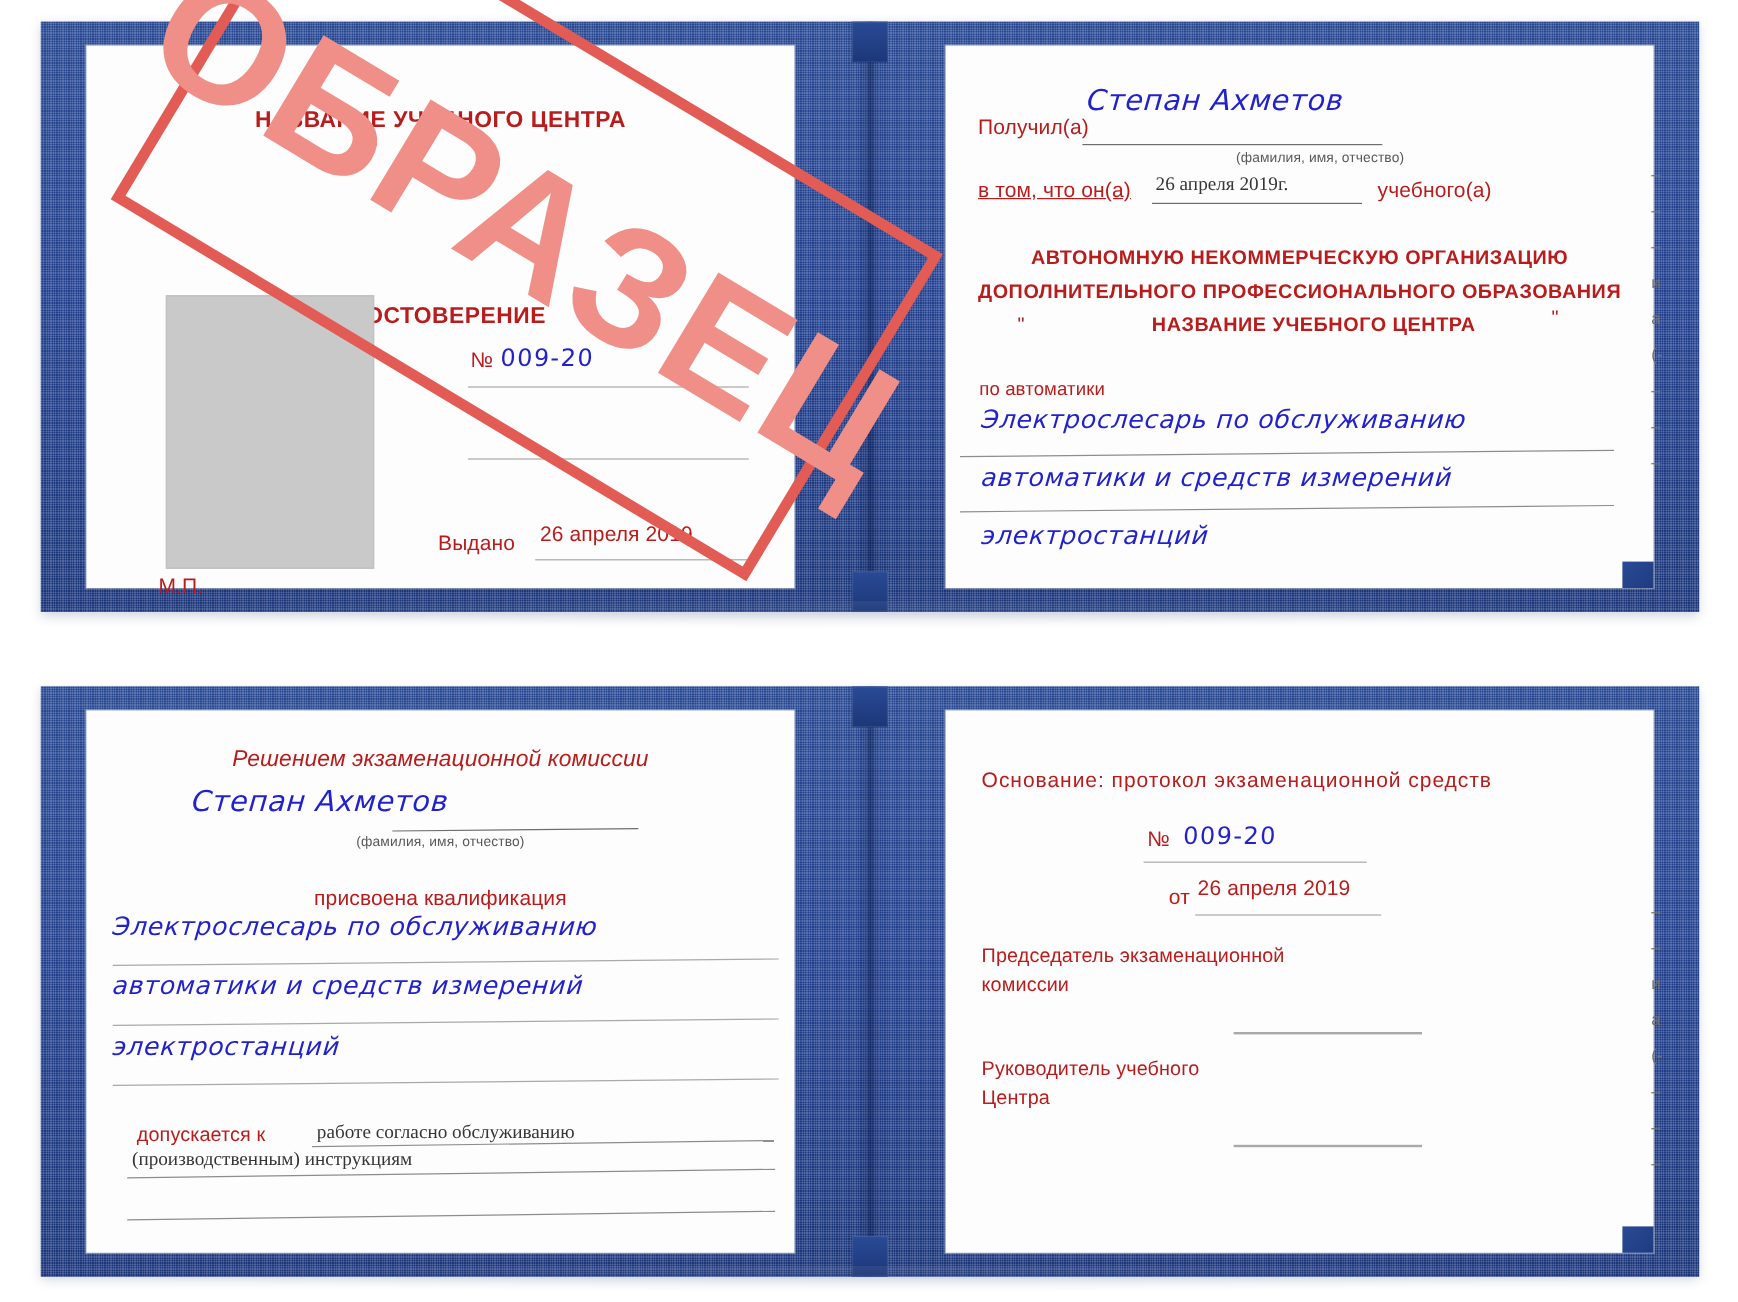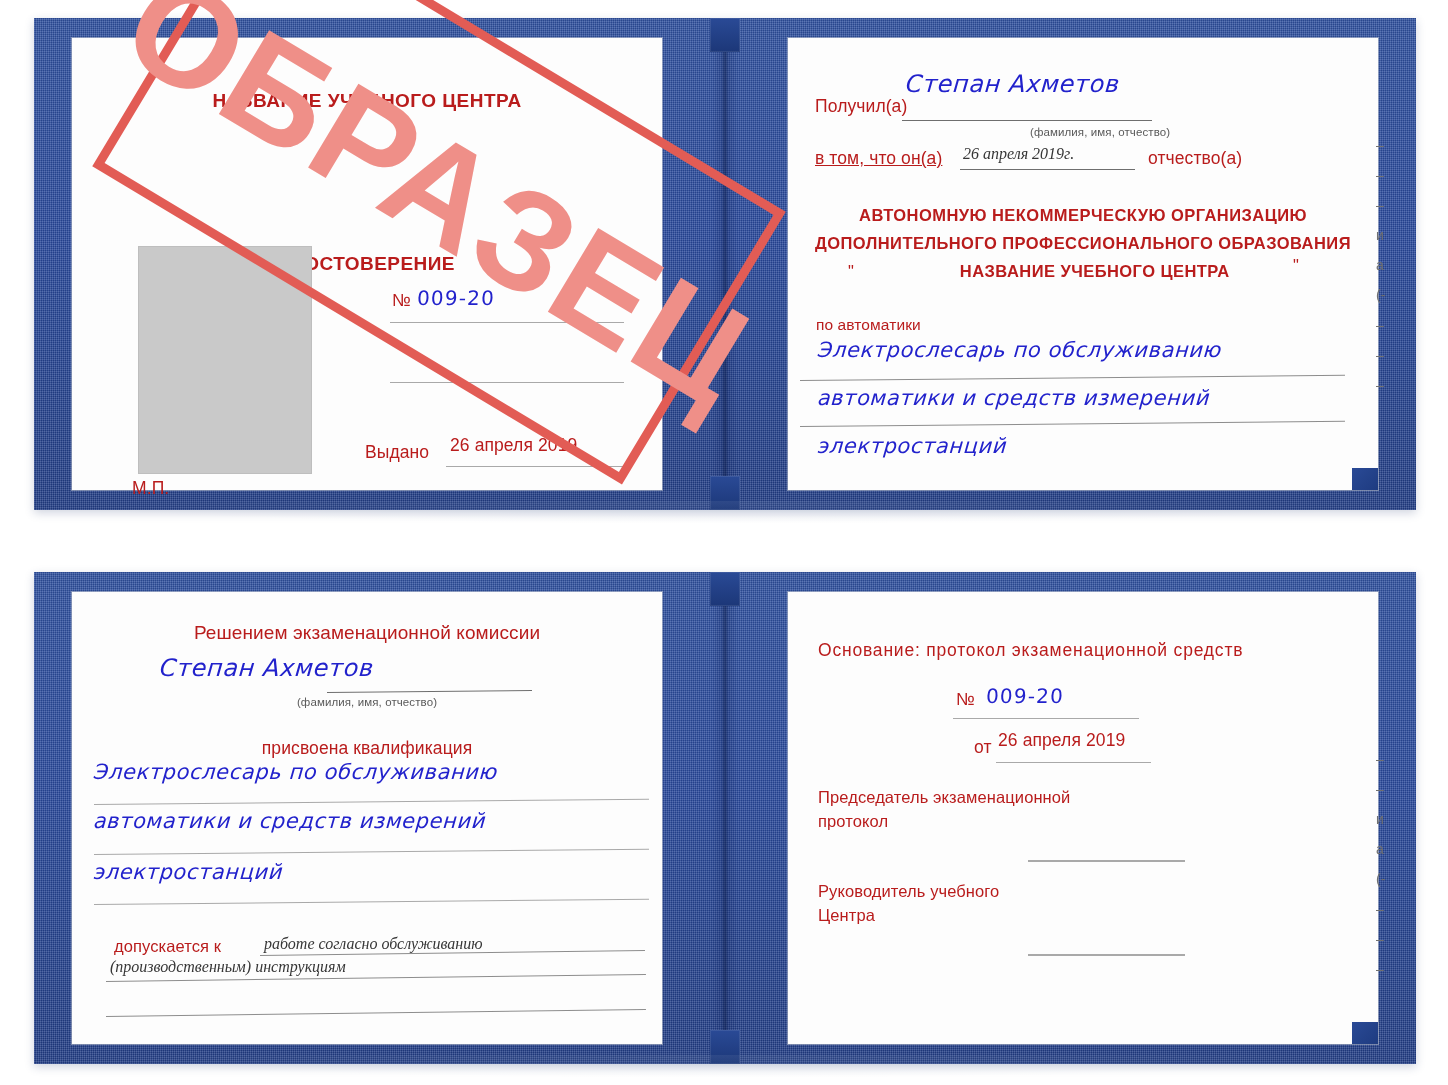--- a/index.html
+++ b/index.html
@@ -119,21 +119,20 @@
     transform: skewX(-5deg);
   }
   .hand.big { font-size: 24px; }
   .hand.med { font-size: 21px; }
   .hand.num { font-size: 20px; font-style: normal; transform: skewX(-3deg); letter-spacing: 1.2px; }
 
   
   .ital {
     position: absolute;
     font-family: "Liberation Serif", serif;
-    font-style: italic;
     font-size: 16px;
     color: #363636;
     white-space: nowrap;
   }
 
   
   .rule {
     position: absolute;
     height: 1px;
     background: #8d8d8d;
@@ -236,21 +235,21 @@
     <div class="page page-right">
 
       <div class="t s17" style="left:27px; top:58px;">Получил(а)</div>
       <div class="hand big" style="left:118px; top:32px;">Степан Ахметов</div>
       <div class="rule dark" style="left:114px; top:82px; width:250px;"></div>
       <div class="t s11 gray" style="left:242px; top:88px;">(фамилия, имя, отчество)</div>
 
       <div class="t s17" style="left:27px; top:110px;text-decoration:underline;">в том, что он(а)</div>
       <div class="ital" style="left:175px; top:107px;">26 апреля 2019г.</div>
       <div class="rule dark" style="left:172px; top:131px; width:175px;"></div>
-      <div class="t s17" style="left:360px; top:110px;">отчество(а)</div>
+      <div class="t s17" style="left:360px; top:110px;">учебного(а)</div>
 
       <div class="t center bold s16 caps-sp" style="left:50%; top:196px;">ДОПОЛНИТЕЛЬНОГО ПРОФЕССИОНАЛЬНОГО ОБРАЗОВАНИЯ</div>
       <div class="t center bold s16 caps-sp" style="left:50%; top:168px;">АВТОНОМНУЮ НЕКОММЕРЧЕСКУЮ ОРГАНИЗАЦИЮ</div>
       <div class="t s16" style="left:60px; top:224px;">"</div>
       <div class="t center bold s16 caps-sp" style="left:52%; top:224px;">НАЗВАНИЕ УЧЕБНОГО ЦЕНТРА</div>
       <div class="t s16" style="left:505px; top:218px;">"</div>
 
       <div class="t s15" style="left:28px; top:278px;">по автоматики</div>
       <div class="hand med" style="left:30px; top:300px;">Электрослесарь по обслуживанию</div>
       <div class="rule tilt1" style="left:12px; top:342px; width:545px;"></div>
@@ -279,21 +278,21 @@
     <div class="stamp">
       <div class="stamp-text">ОБРАЗЕЦ</div>
     </div>
   </div>
 
 
   <div class="booklet booklet-bottom">
 
     <div class="page page-left">
 
-      <div class="t center s18" style="left:50%; top:30px;">Решением экзаменационной комиссии</div>
+      <div class="t center s18" style="left:50%; top:30px;font-style:italic;">Решением экзаменационной комиссии</div>
 
       <div class="hand big" style="left:88px; top:62px;">Степан Ахметов</div>
       <div class="rule tilt1 dark" style="left:255px; top:100px; width:205px;"></div>
       <div class="t s11 gray center" style="left:50%; top:104px;">(фамилия, имя, отчество)</div>
 
       <div class="t center s17" style="left:50%; top:146px;">присвоена квалификация</div>
 
       <div class="hand med" style="left:22px; top:168px;">Электрослесарь по обслуживанию</div>
       <div class="rule light tilt1" style="left:22px; top:212px; width:555px;"></div>
       <div class="hand med" style="left:22px; top:217px;">автоматики и средств измерений</div>
@@ -315,21 +314,21 @@
 
       <div class="t s17" style="left:168px; top:97px;">№</div>
       <div class="hand num" style="left:198px; top:92px;">009-20</div>
       <div class="rule light" style="left:165px; top:126px; width:186px;"></div>
 
       <div class="t s17" style="left:186px; top:145px;">от</div>
       <div class="t s17" style="left:210px; top:138px;">26 апреля 2019</div>
       <div class="rule light" style="left:208px; top:170px; width:155px;"></div>
 
       <div class="t s16" style="left:30px; top:196px;">Председатель экзаменационной</div>
-      <div class="t s16" style="left:30px; top:220px;">протокол</div>
+      <div class="t s16" style="left:30px; top:220px;">комиссии</div>
       <div class="rule light" style="left:240px; top:268px; width:157px; height:2px;"></div>
 
       <div class="t s16" style="left:30px; top:290px;">Руководитель учебного</div>
       <div class="t s16" style="left:30px; top:314px;text-align:right;">Центра</div>
       <div class="rule light" style="left:240px; top:362px; width:157px; height:2px;"></div>
     </div>
 
     <div class="spine"></div>
     <div class="spine-notch top"></div>
     <div class="spine-notch bottom"></div>

